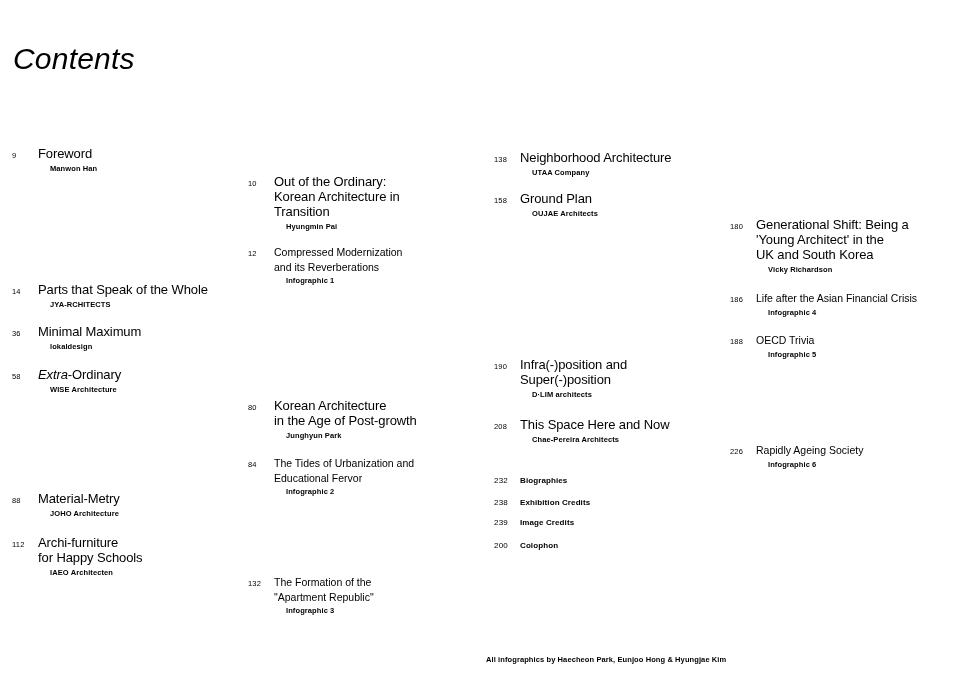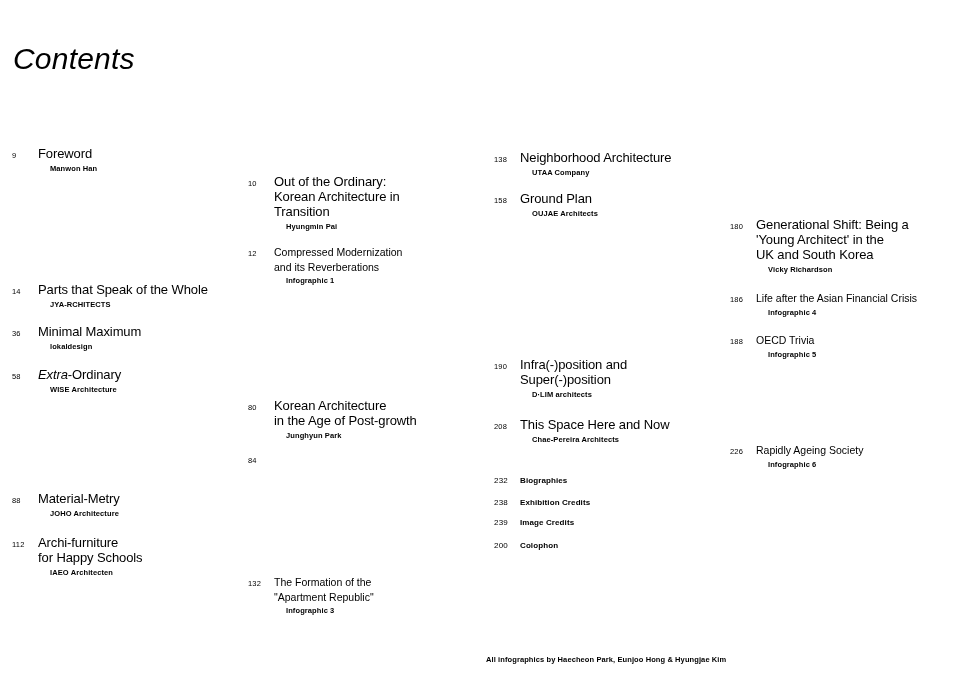--- a/index.html
+++ b/index.html
@@ -107,20 +107,25 @@
     <div class="entry col-1" id="c1e2">
       <span class="num">80</span>
       <div class="body">
         <div class="line"><span>Korean Architecture</span></div>
         <div class="line"><span>in the Age of Post-growth</span></div>
         <div class="sub">Junghyun Park</div>
       </div>
     </div>
     <div class="entry col-1 m" id="c1e3">
       <span class="num">84</span>
+      <div class="body">
+        <div class="line"><span>The Tides of Urbanization and</span></div>
+        <div class="line"><span>Educational Fervor</span></div>
+        <div class="sub">Infographic 2</div>
+      </div>
     </div>
     <div class="entry col-1 m" id="c1e4">
       <span class="num">132</span>
       <div class="body">
         <div class="line"><span>The Formation of the</span></div>
         <div class="line"><span>"Apartment Republic"</span></div>
         <div class="sub">Infographic 3</div>
       </div>
     </div>
   </div>

